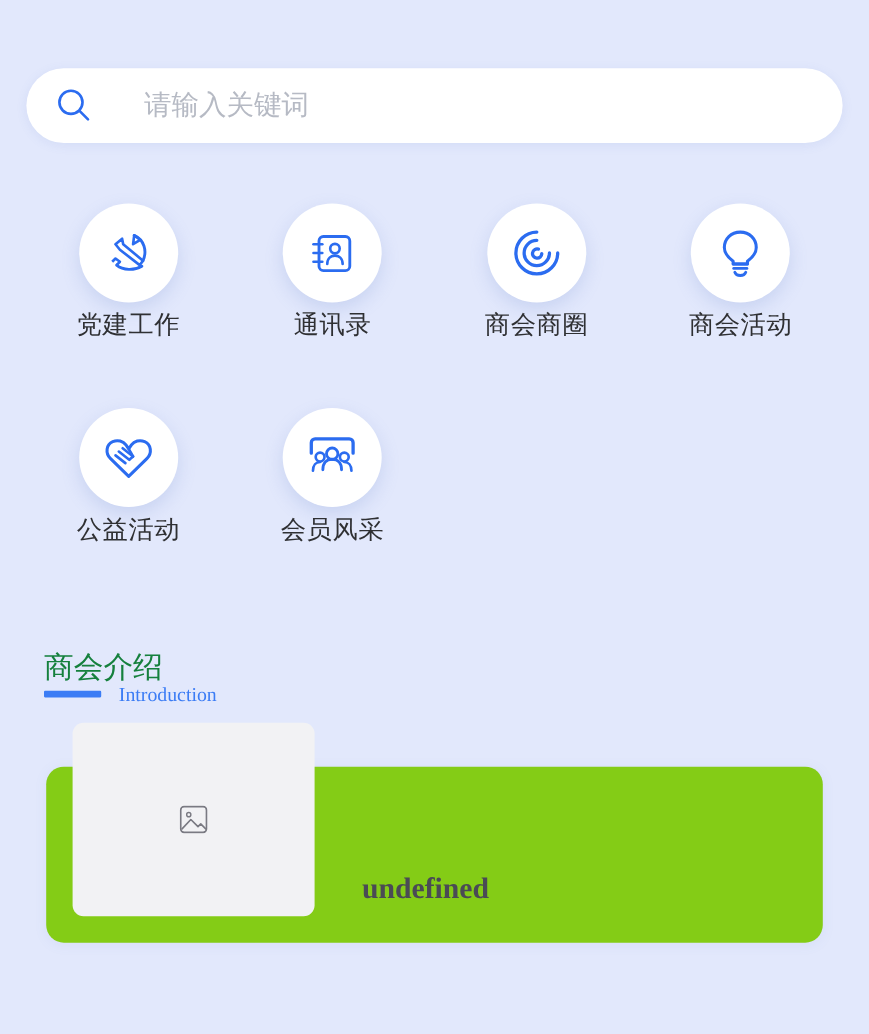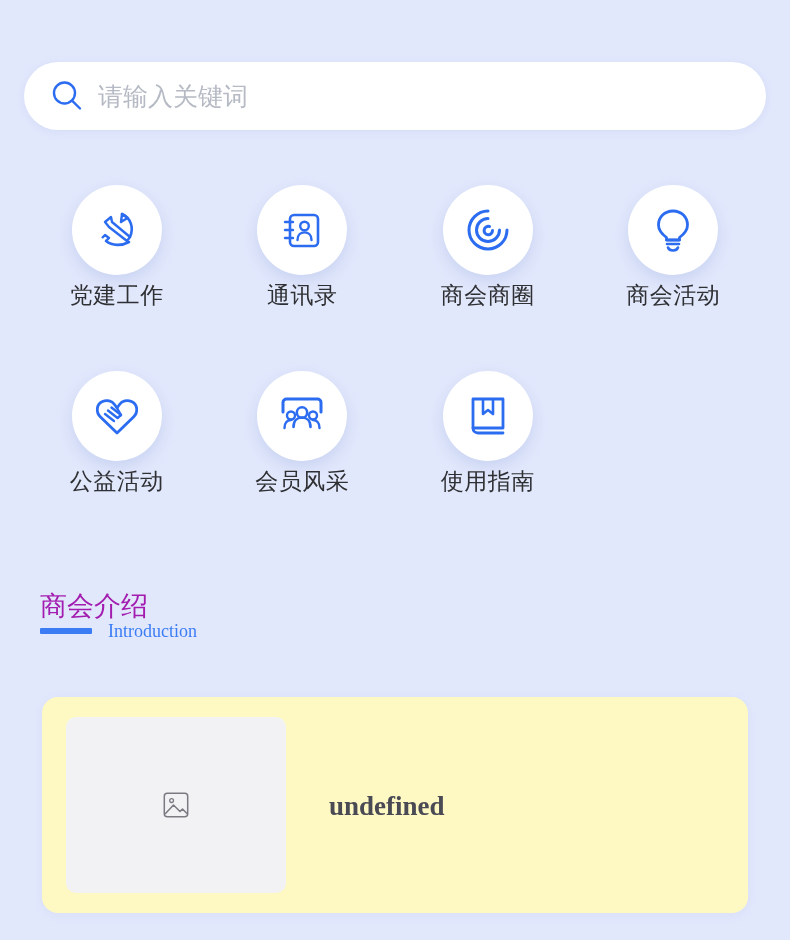--- a/index.html
+++ b/index.html
@@ -22,20 +22,21 @@
     top: 62px;
     width: 742px;
     height: 68px;
     box-sizing: border-box;
     background: #ffffff;
     border-radius: 34px;
     display: flex;
     align-items: center;
     padding: 0 26px;
     box-shadow: 0 2px 10px rgba(90, 120, 200, 0.10);
+    gap: 33px;
   }
   .search-icon {
     width: 34px;
     height: 34px;
     flex: 0 0 34px;
     display: block;
     margin-right: 14px;
   }
   .search-input {
     border: none;
@@ -95,21 +96,21 @@
   }
 
   
   .section-title-wrap {
     position: absolute;
     left: 40px;
     top: 592px;
   }
   .section-title {
     font-size: 27px;
-    color: #a21caf;
+    color: #15803d;
     line-height: 1.1;
     white-space: nowrap;
   }
   .section-sub-row {
     display: flex;
     align-items: center;
   }
   .section-bar {
     width: 52px;
     height: 6px;
@@ -123,26 +124,26 @@
     color: #3b7cf5;
     line-height: 1;
   }
 
   
   .intro-card {
     position: absolute;
     left: 42px;
     top: 697px;
     width: 706px;
-    height: 216px;
+    height: 160px;
     box-sizing: border-box;
-    background: #fef9c3;
+    background: #84cc16;
     border-radius: 16px;
     display: flex;
-    align-items: center;
+    align-items: flex-end;
     padding: 24px;
     box-shadow: 0 2px 12px rgba(100, 125, 195, 0.08);
   }
   .intro-thumb {
     width: 220px;
     height: 176px;
     flex: 0 0 220px;
     background: #f2f2f4;
     border-radius: 10px;
     display: flex;
@@ -260,30 +261,20 @@
         <circle cx="15" cy="25.5" r="4" stroke="#2b6cf0" stroke-width="2.4"></circle>
         <path d="M8.5 38 C8.5 32.8 11.3 30 15 30" stroke="#2b6cf0" stroke-width="2.4" stroke-linecap="round"></path>
         <circle cx="37" cy="25.5" r="4" stroke="#2b6cf0" stroke-width="2.4"></circle>
         <path d="M43.5 38 C43.5 32.8 40.7 30 37 30" stroke="#2b6cf0" stroke-width="2.4" stroke-linecap="round"></path>
       </svg>
     </div>
     <div class="grid-label">会员风采</div>
   </div>
 
 
-  <div class="grid-cell">
-    <div class="icon-circle">
-      <svg viewBox="0 0 52 52" fill="none" xmlns="http://www.w3.org/2000/svg">
-        <path d="M11 9 L41 9 L41 38 L11 38 Z" stroke="#2b6cf0" stroke-width="2.8" stroke-linejoin="round"></path>
-        <path d="M11 38 C11 41 13 43 16 43 L41 43" stroke="#2b6cf0" stroke-width="2.8" stroke-linejoin="round" stroke-linecap="round"></path>
-        <path d="M21 9 L21 24 L26 20 L31 24 L31 9" stroke="#2b6cf0" stroke-width="2.6" stroke-linejoin="round"></path>
-      </svg>
-    </div>
-    <div class="grid-label">使用指南</div>
-  </div>
 
 </div>
 
 <div class="section-title-wrap">
   <div class="section-title">商会介绍</div>
   <div class="section-sub-row">
     <span class="section-bar"></span>
     <span class="section-sub">Introduction</span>
   </div>
 </div>

